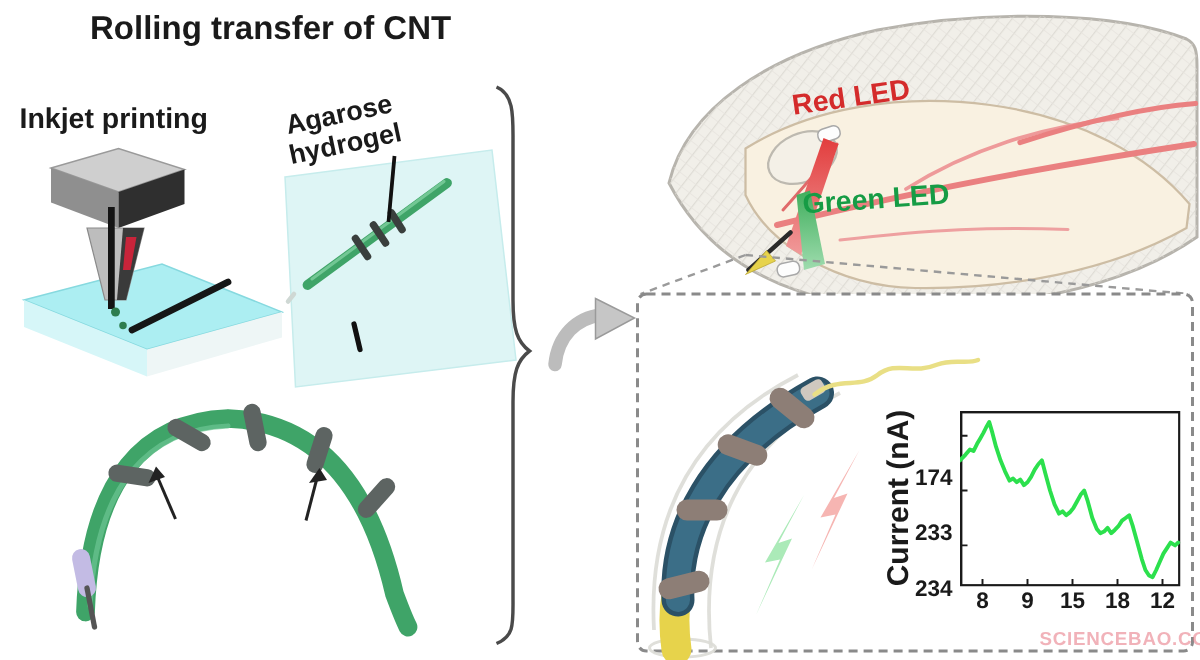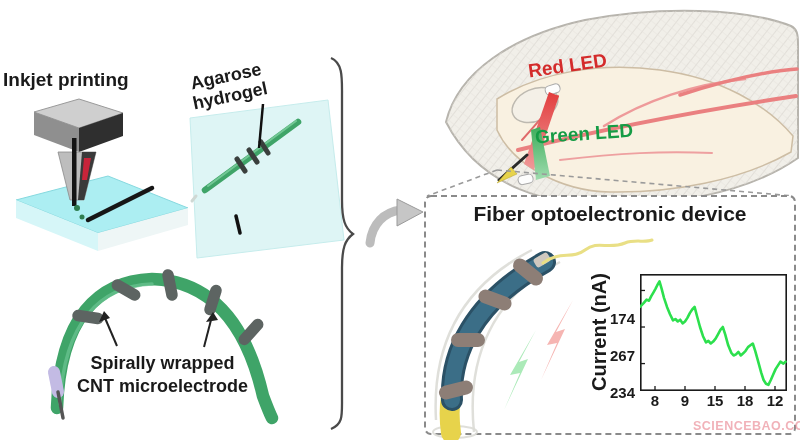--- a/index.html
+++ b/index.html
@@ -2,21 +2,21 @@
 <html><head>
 <meta charset="utf-8">
 <style>
   html,body{margin:0;padding:0;background:#fff;}
   .canvas{position:relative;width:800px;height:440px;background:#ffffff;overflow:hidden;
           font-family:"Liberation Sans",sans-serif;font-weight:bold;color:#1a1a1a;}
   svg{display:block;}
   .art{position:absolute;left:0;top:0;}
   .t{position:absolute;white-space:nowrap;line-height:1.1;}
   .title-left{left:60px;top:7px;font-size:22px;}
-  .inkjet{left:3px;top:70px;font-size:19px;}
+  .inkjet{left:13px;top:70px;font-size:19px;}
   .agarose{left:180px;top:66px;width:96px;font-size:18px;line-height:20px;text-align:center;
            transform:rotate(-12deg);white-space:nowrap;}
   .spiral{left:60px;top:352px;width:205px;font-size:18px;line-height:23px;text-align:center;white-space:nowrap;}
   .redled{left:528px;top:56px;font-size:19px;color:#d42b2b;transform:rotate(-8deg);}
   .greenled{left:535px;top:124px;font-size:19px;color:#169c45;transform:rotate(-4deg);}
   .devtitle{left:430px;top:202px;width:360px;text-align:center;font-size:21px;}
   .ylabel{left:505px;top:320px;width:190px;height:24px;text-align:center;font-size:20px;
           transform:rotate(-90deg);}
   .xlabel{left:649px;top:404px;width:145px;text-align:center;font-size:20px;}
   .chart{position:absolute;left:640px;top:274px;width:147px;height:117px;}
@@ -149,44 +149,43 @@
         <line x1="485.5" y1="296.5" x2="504.5" y2="303.5"></line>
         <line x1="520" y1="265.5" x2="536" y2="278.5"></line>
       </g>
       <rect x="534" y="255" width="16" height="10" rx="3" transform="rotate(-30 542 260)" fill="#cfc8bf"></rect>
       <path d="M543,263 C560,250 572,260 585,250 C598,240 608,250 625,243 C635,239 645,243 652,240" fill="none" stroke="#e9df85" stroke-width="3" stroke-linecap="round"></path>
       <polygon points="573,300 556,332 565,329 541,380 557,343 547,345" fill="#f6b5b2"></polygon>
       <polygon points="536,330 519,362 528,359 504,410 520,373 510,375" fill="#abeab8"></polygon>
     </g>
   </svg>
 
+  <div class="t title-left">Rolling transfer of CNT</div>
   <div class="t inkjet">Inkjet printing</div>
   <div class="t agarose"><span>Agarose</span><br><span>hydrogel</span></div>
-  <div class="t spiral"><span>Spirally wrapped</span><br><span>CNT microelectrode</span></div>
   <div class="t redled">Red LED</div>
   <div class="t greenled">Green LED</div>
-  <div class="t devtitle">Fiber optoelectronic device</div>
 
   <div class="t ylabel">Current (nA)</div>
   <div class="chart">
     <svg id="chart-svg" width="147" height="117" viewBox="0 0 147 117">
       <rect x="0.8" y="0.8" width="145.4" height="115.4" fill="#ffffff" stroke="#1a1a1a" stroke-width="1.6"></rect>
       <polyline id="ppg-line" fill="none" stroke-width="2.6" stroke-linejoin="round" stroke-linecap="round" points="0.0,32.9 3.6,29.2 6.6,25.6 9.0,26.7 11.4,21.9 13.5,18.3 15.6,14.6 17.4,11.0 19.5,7.3 21.6,14.6 24.0,23.8 27.0,32.9 30.0,40.2 33.0,46.4 35.4,45.0 37.8,47.5 40.2,45.7 42.6,49.4 45.0,47.5 47.4,43.9 49.8,39.1 52.2,35.5 54.6,32.9 57.0,42.0 60.0,53.0 63.0,62.2 66.0,68.4 68.4,66.9 70.8,69.5 73.2,67.6 75.6,64.7 78.0,60.3 80.4,55.9 82.8,53.0 85.2,60.3 88.2,71.3 91.2,78.6 93.6,81.5 96.0,80.4 98.4,77.9 100.8,81.5 103.2,79.3 105.6,76.8 108.0,73.1 110.4,71.3 112.8,69.5 115.2,76.8 118.2,87.7 121.2,98.7 123.6,106.0 126.0,109.7 128.4,110.8 130.8,106.0 133.2,100.5 135.6,95.1 138.0,91.4 140.4,87.7 143.4,89.6 145.5,87.7" stroke="#2ce04d"></polyline>
     <line x1="14.999999999999998" y1="116" x2="14.999999999999998" y2="112" stroke="#1a1a1a" stroke-width="1.3"></line>
         <line x1="44.99999999999999" y1="116" x2="44.99999999999999" y2="112" stroke="#1a1a1a" stroke-width="1.3"></line>
         <line x1="75" y1="116" x2="75" y2="112" stroke="#1a1a1a" stroke-width="1.3"></line>
         <line x1="104.99999999999999" y1="116" x2="104.99999999999999" y2="112" stroke="#1a1a1a" stroke-width="1.3"></line>
         <line x1="135" y1="116" x2="135" y2="112" stroke="#1a1a1a" stroke-width="1.3"></line>
         <line x1="1" y1="89.5781249999999" x2="5" y2="89.5781249999999" stroke="#1a1a1a" stroke-width="1.3"></line>
         <line x1="1" y1="53.01562499999977" x2="5" y2="53.01562499999977" stroke="#1a1a1a" stroke-width="1.3"></line>
         <line x1="1" y1="16.45312499999964" x2="5" y2="16.45312499999964" stroke="#1a1a1a" stroke-width="1.3"></line>
       </svg>
     <div id="yticks">
         <span class="ytick" style="top: 80.5781px;">234</span>
-        <span class="ytick" style="top: 44.0156px;">267</span>
+        <span class="ytick" style="top: 44.0156px;">233</span>
         <span class="ytick" style="top: 7.45312px;">174</span>
       </div>
     <div id="xticks">
         <span class="xtick" style="left: 15px;">8</span>
         <span class="xtick" style="left: 45px;">9</span>
         <span class="xtick" style="left: 75px;">15</span>
         <span class="xtick" style="left: 105px;">18</span>
         <span class="xtick" style="left: 135px;">12</span>
       </div>
   </div>

